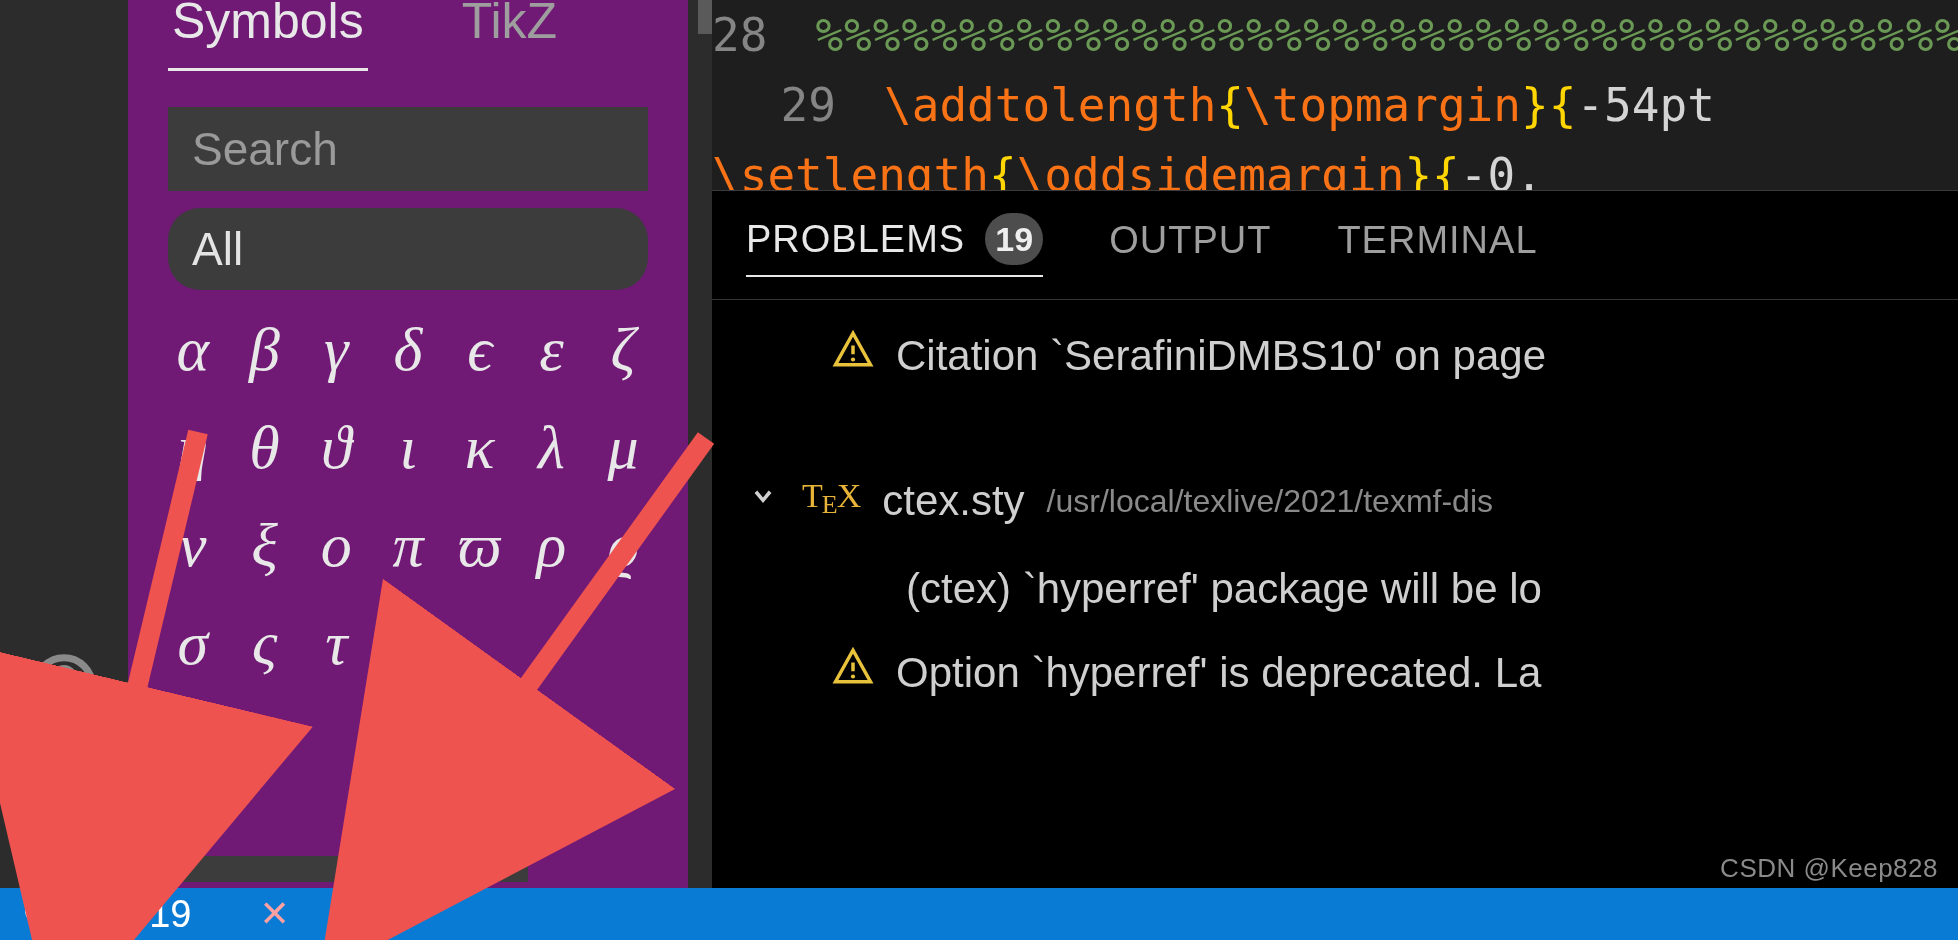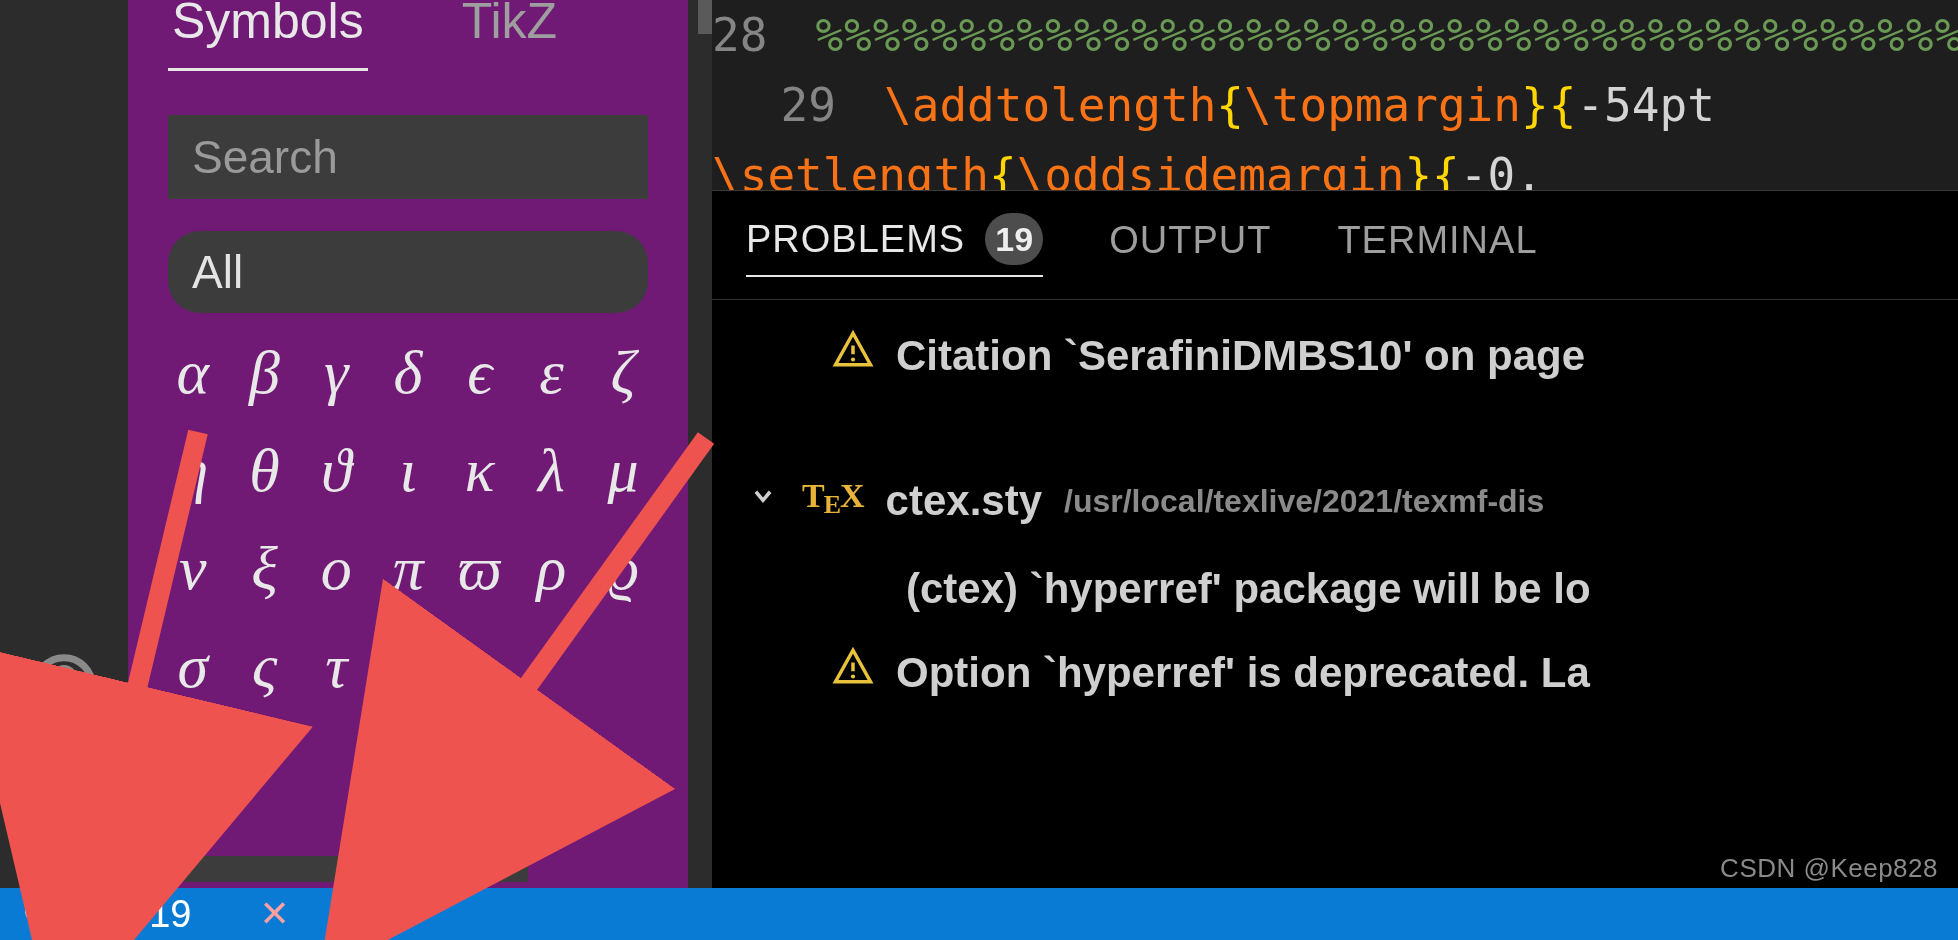--- a/index.html
+++ b/index.html
@@ -22,28 +22,28 @@
     background: #701a75;
   }
   .sp-tabs { display: flex; gap: 90px; padding: 0 40px; }
   .sp-tab {
     font-size: 50px; color: #9e9e9e; padding: 0 4px 18px 4px; cursor: pointer;
     position: relative; top: -8px;
   }
   .sp-tab.active { color: #e8e8e8; border-bottom: 3px solid #e8e8e8; }
 
   .sp-search {
-    margin: 36px 40px 0 40px;
+    margin: 28px 40px 0 40px;
     height: 84px; background: #3c3c3c; display: flex; align-items: center;
     padding: 13px 24px;
   }
   .sp-search span { font-size: 46px; color: #9a9a9a; }
 
   .sp-filter {
-    margin: 32px 40px 0 40px;
+    margin: 17px 40px 0 40px;
     height: 82px; background: #3c3c3c; display: flex; align-items: center;
     padding: 0 24px;
     border-radius: 32px;
   }
   .sp-filter span { font-size: 46px; color: #e4e4e4; }
 
   .sp-symbols {
     margin: 28px 30px 0 30px;
     display: grid; grid-template-columns: repeat(7, 1fr);
     row-gap: 36px; column-gap: 2px;
@@ -94,21 +94,21 @@
     padding: 22px 0 22px 34px; border-bottom: 1px solid #333;
   }
   .bp-tab { font-size: 38px; letter-spacing: 1px; color: #9e9e9e; cursor: pointer; display: flex; align-items: center; gap: 20px; padding-bottom: 10px;}
   .bp-tab.active { color: #e8e8e8; border-bottom: 2px solid #e8e8e8; }
   .bp-badge {
     min-width: 58px; height: 52px; border-radius: 26px; background: #4d4d4d;
     color: #eee; display: inline-flex; align-items: center; justify-content: center;
     font-size: 34px; font-weight: 600; letter-spacing: 0;
   }
 
-  .bp-body { padding: 14px 0 0 34px; font-size: 42px; color: #cfcfcf; font-weight: bold; }
+  .bp-body { padding: 14px 0 0 34px; font-size: 42px; color: #cfcfcf; }
   .bp-row  { display: flex; align-items: center; gap: 22px; line-height: 84px; }
   .bp-indent1 { padding-left: 86px; }
   .bp-indent2 { padding-left: 160px; }
   .tex-badge { color: #e8b339; font-family: Georgia, serif; font-size: 34px; letter-spacing: -1px; }
   .tex-badge sub { font-size: 26px; vertical-align: -6px; }
   .file-path { color: #8a8a8a; font-size: 32px; }
   .chevron { color: #cfcfcf; font-size: 34px; }
 
   .warn-icon { flex: 0 0 auto; }
 

